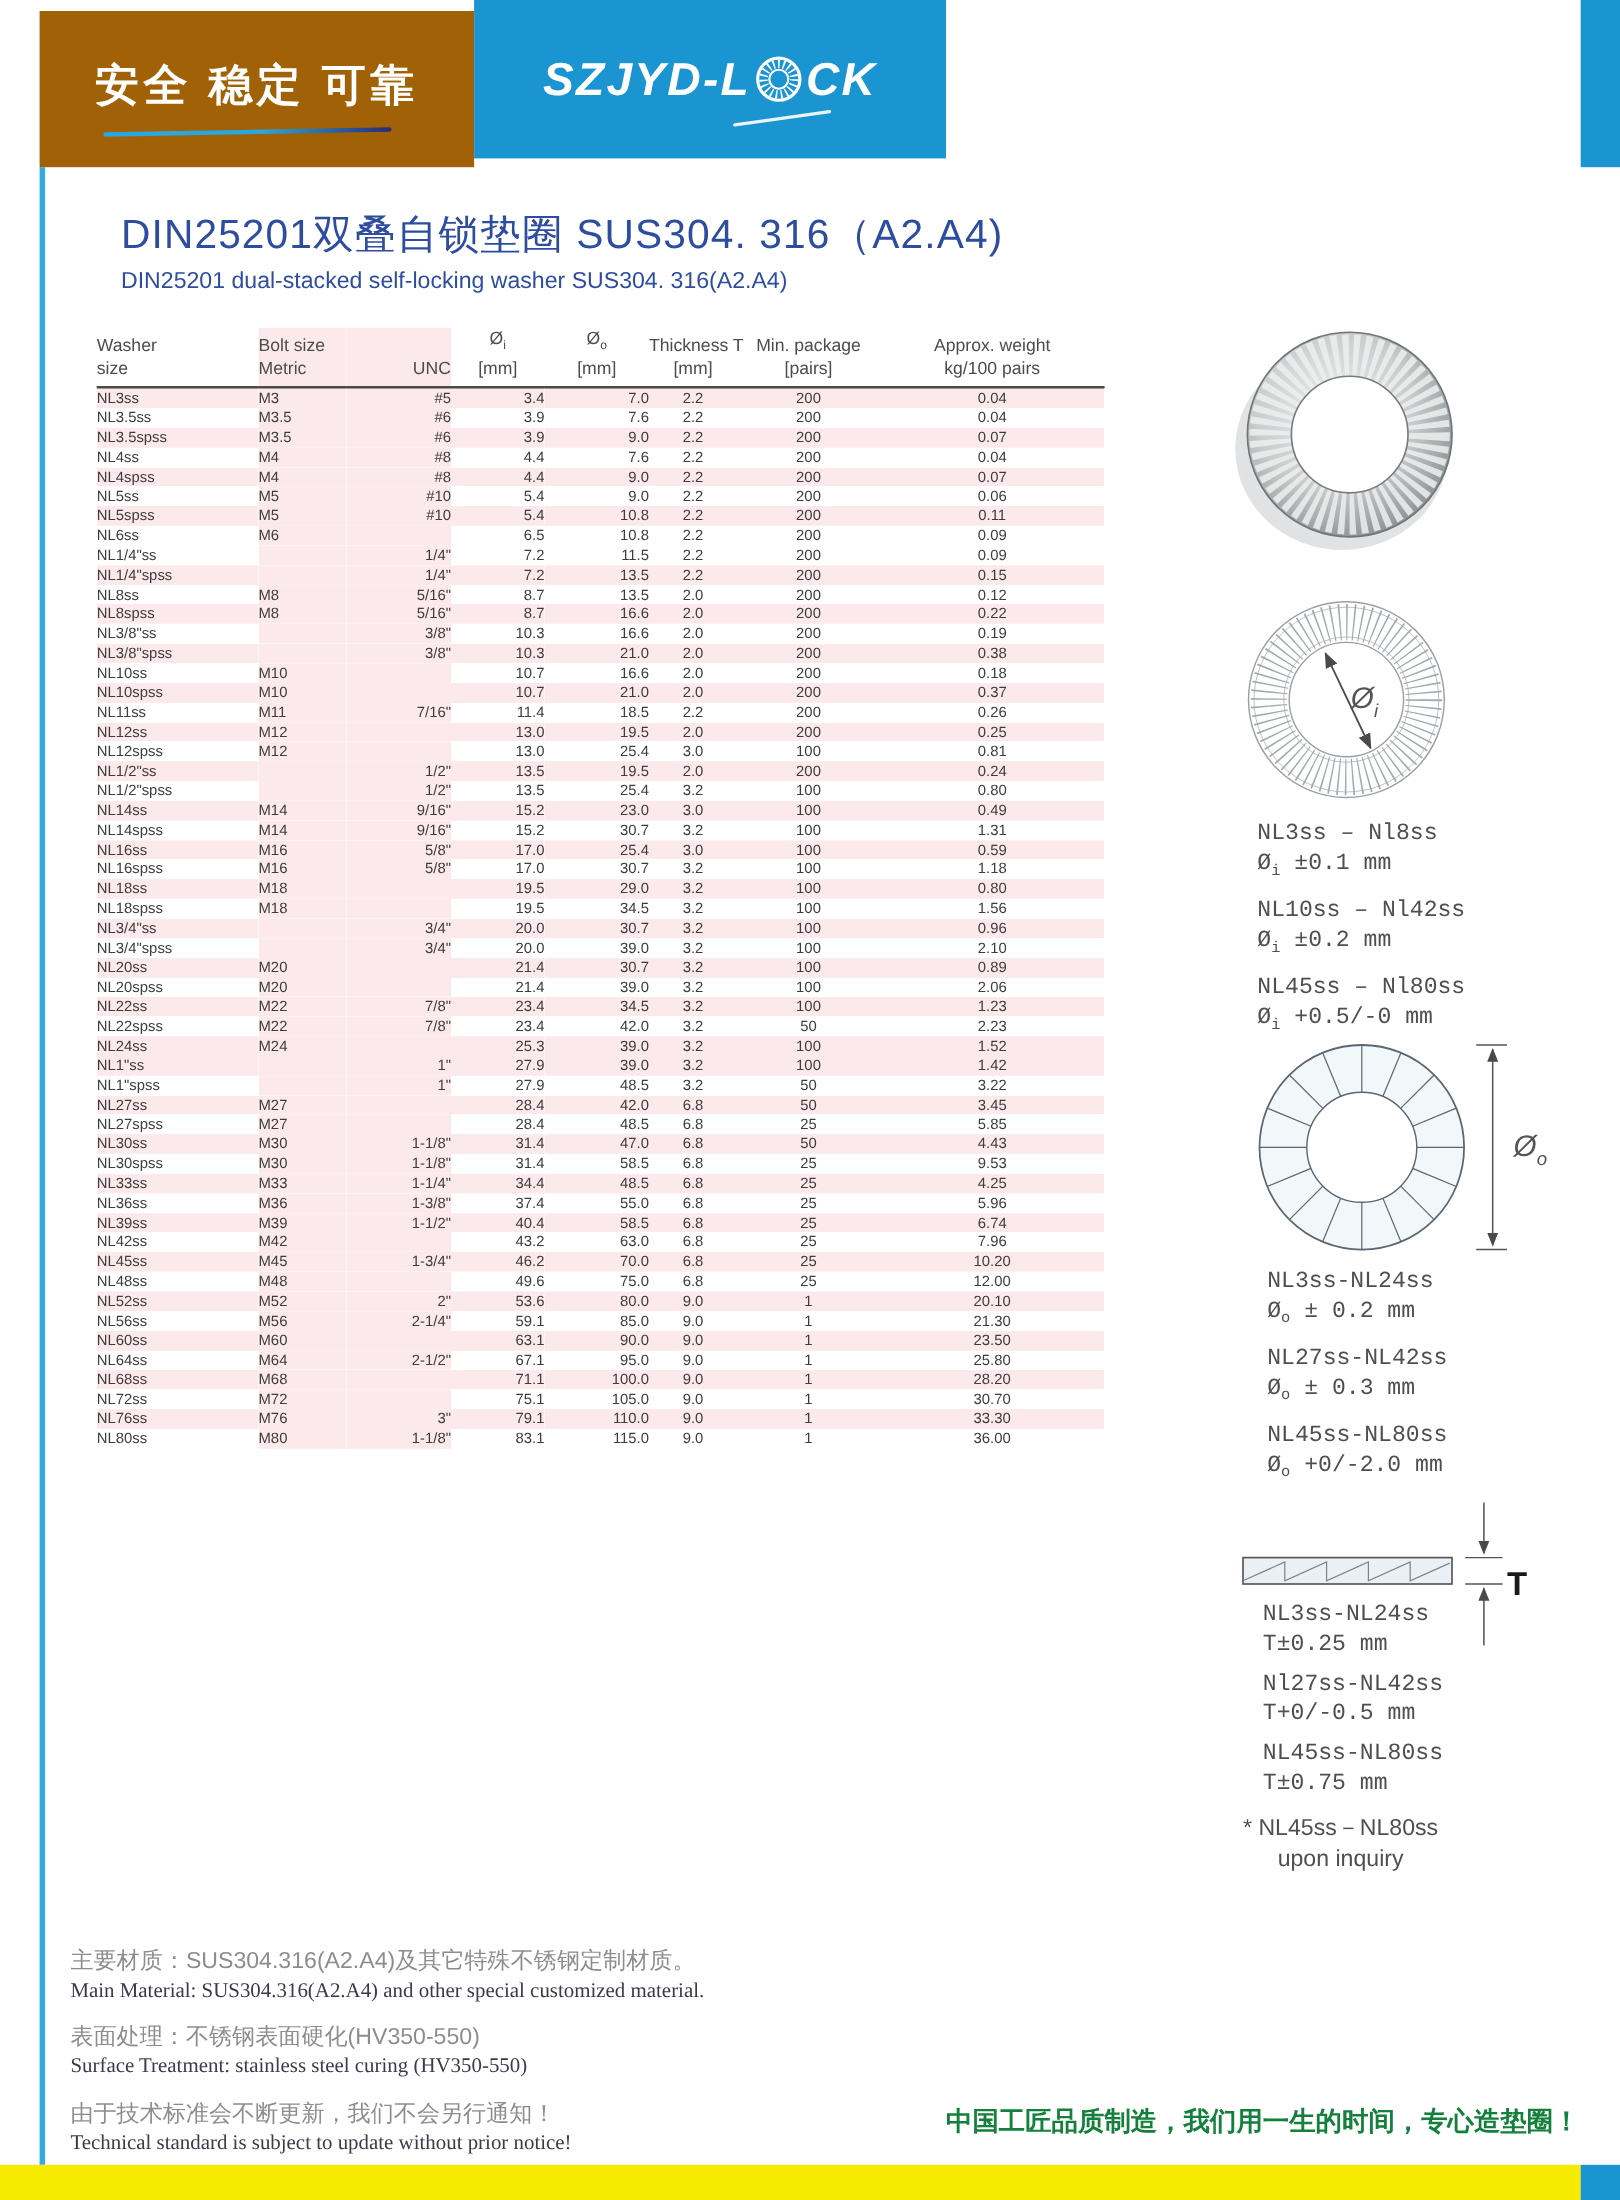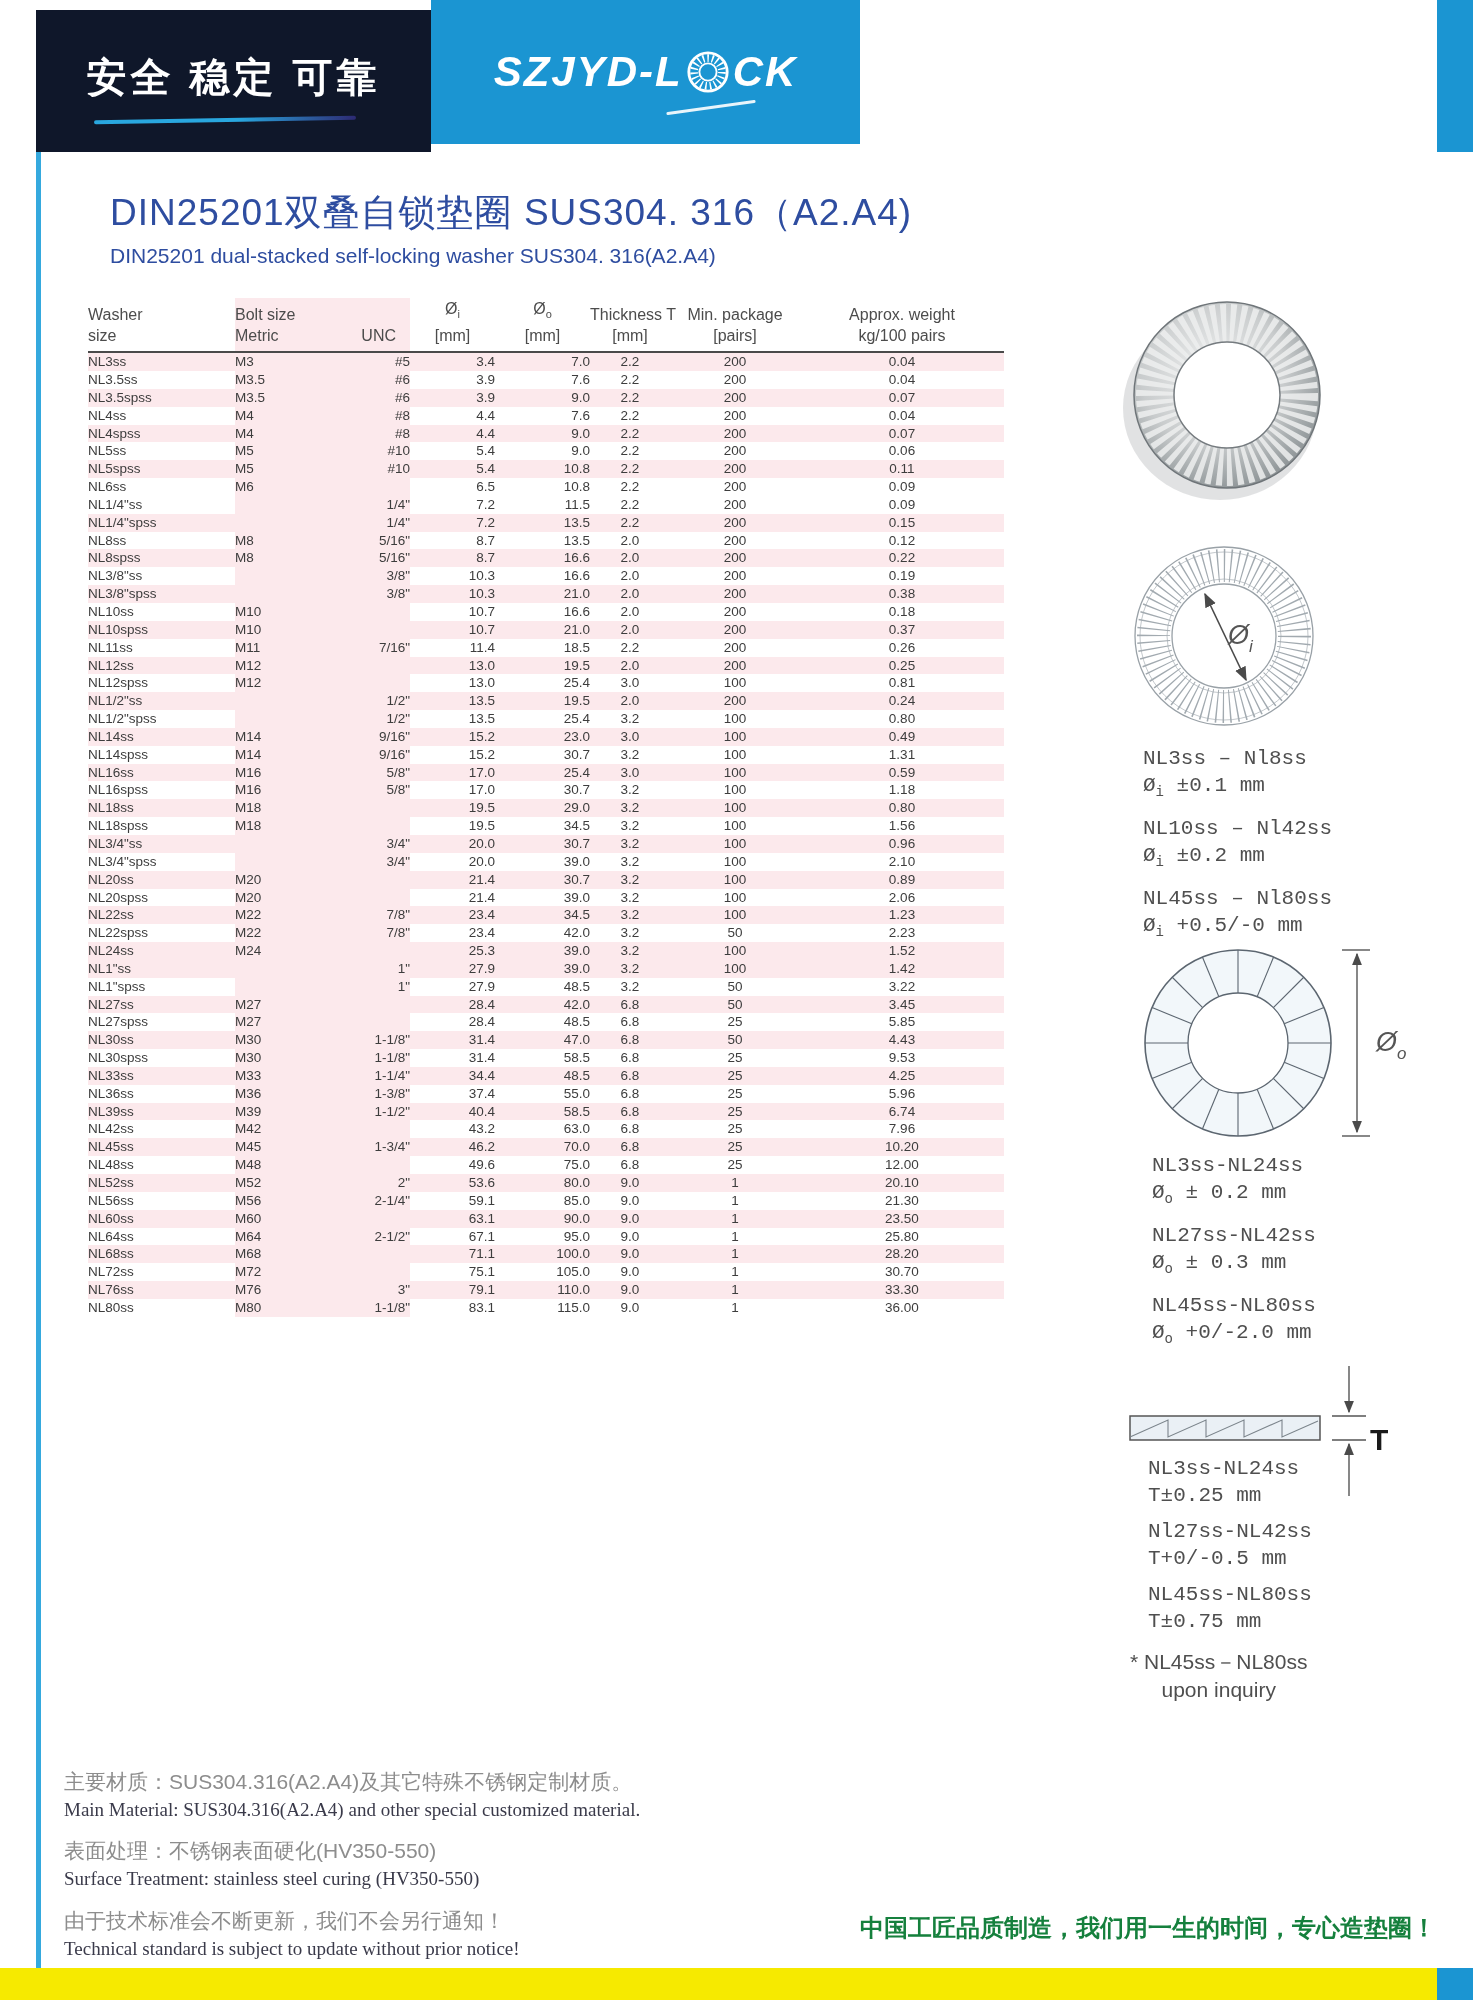--- a/index.html
+++ b/index.html
@@ -1,20 +1,20 @@
 <!DOCTYPE html>
 <html><head>
 <meta charset="utf-8">
 <style>
   html,body{margin:0;padding:0;background:#ffffff;}
   .page{position:relative;width:1473px;height:2000px;background:#ffffff;overflow:hidden;
         font-family:"Liberation Sans",sans-serif;color:#3d3d3d;}
 
   
-  .hdr-navy{position:absolute;left:36px;top:10px;width:395px;height:142px;background:#0f172a;}
+  .hdr-navy{position:absolute;left:36px;top:10px;width:395px;height:142px;background:#a16207;}
   .hdr-navy .slogan{position:absolute;left:0;right:0;top:40px;text-align:center;
         color:#ffffff;font-weight:bold;font-size:40px;letter-spacing:4px;}
   .hdr-navy .swoosh{position:absolute;left:58px;bottom:30px;width:262px;height:4px;border-radius:3px;
         background:linear-gradient(90deg,#29a7df 0%,#29a7df 55%,#2d2a73 100%);transform:rotate(-1deg);}
   .hdr-blue{position:absolute;left:431px;top:0;width:429px;height:144px;background:#1b95d2;}
   .logo{position:absolute;left:0;right:0;top:48px;display:flex;align-items:center;justify-content:center;
         color:#fff;font-style:italic;font-weight:bold;font-size:42px;letter-spacing:2px;}
   .logo svg{margin:0 2px;}
   .hdr-blue .swoosh{position:absolute;left:235px;bottom:35px;width:90px;height:3px;background:#ffffff;
         transform:rotate(-8deg);border-radius:2px;opacity:.9;}
@@ -42,21 +42,21 @@
   .am{text-align:left;padding-left:14px;}
   .c0{text-align:left;padding-left:8px;}
   .c1{text-align:left;padding-left:14px;}
   .c2{text-align:right;padding-right:14px;}
   .c3{text-align:right;padding-right:24px;}
   .c4{text-align:right;padding-right:20px;}
   .c5{text-align:center;}
   .c6{text-align:center;}
   .c7{text-align:center;}
   th.hc{text-align:center;}
-  th.hr{text-align:right;padding-right:14px;}
+  th.hr{text-align:right;}
 
   
   .abs{position:absolute;}
   .note-block{color:#4f4f4f;font-size:21px;font-family:Liberation Mono, monospace;}
   .note-group{margin-bottom:9px;}
   .note-range,.note-tol{line-height:27px;white-space:nowrap;}
   .note-tol sub{font-size:14px;}
   .inquiry{color:#4f4f4f;font-size:21px;text-align:center;line-height:28px;white-space:nowrap;}
 
   

